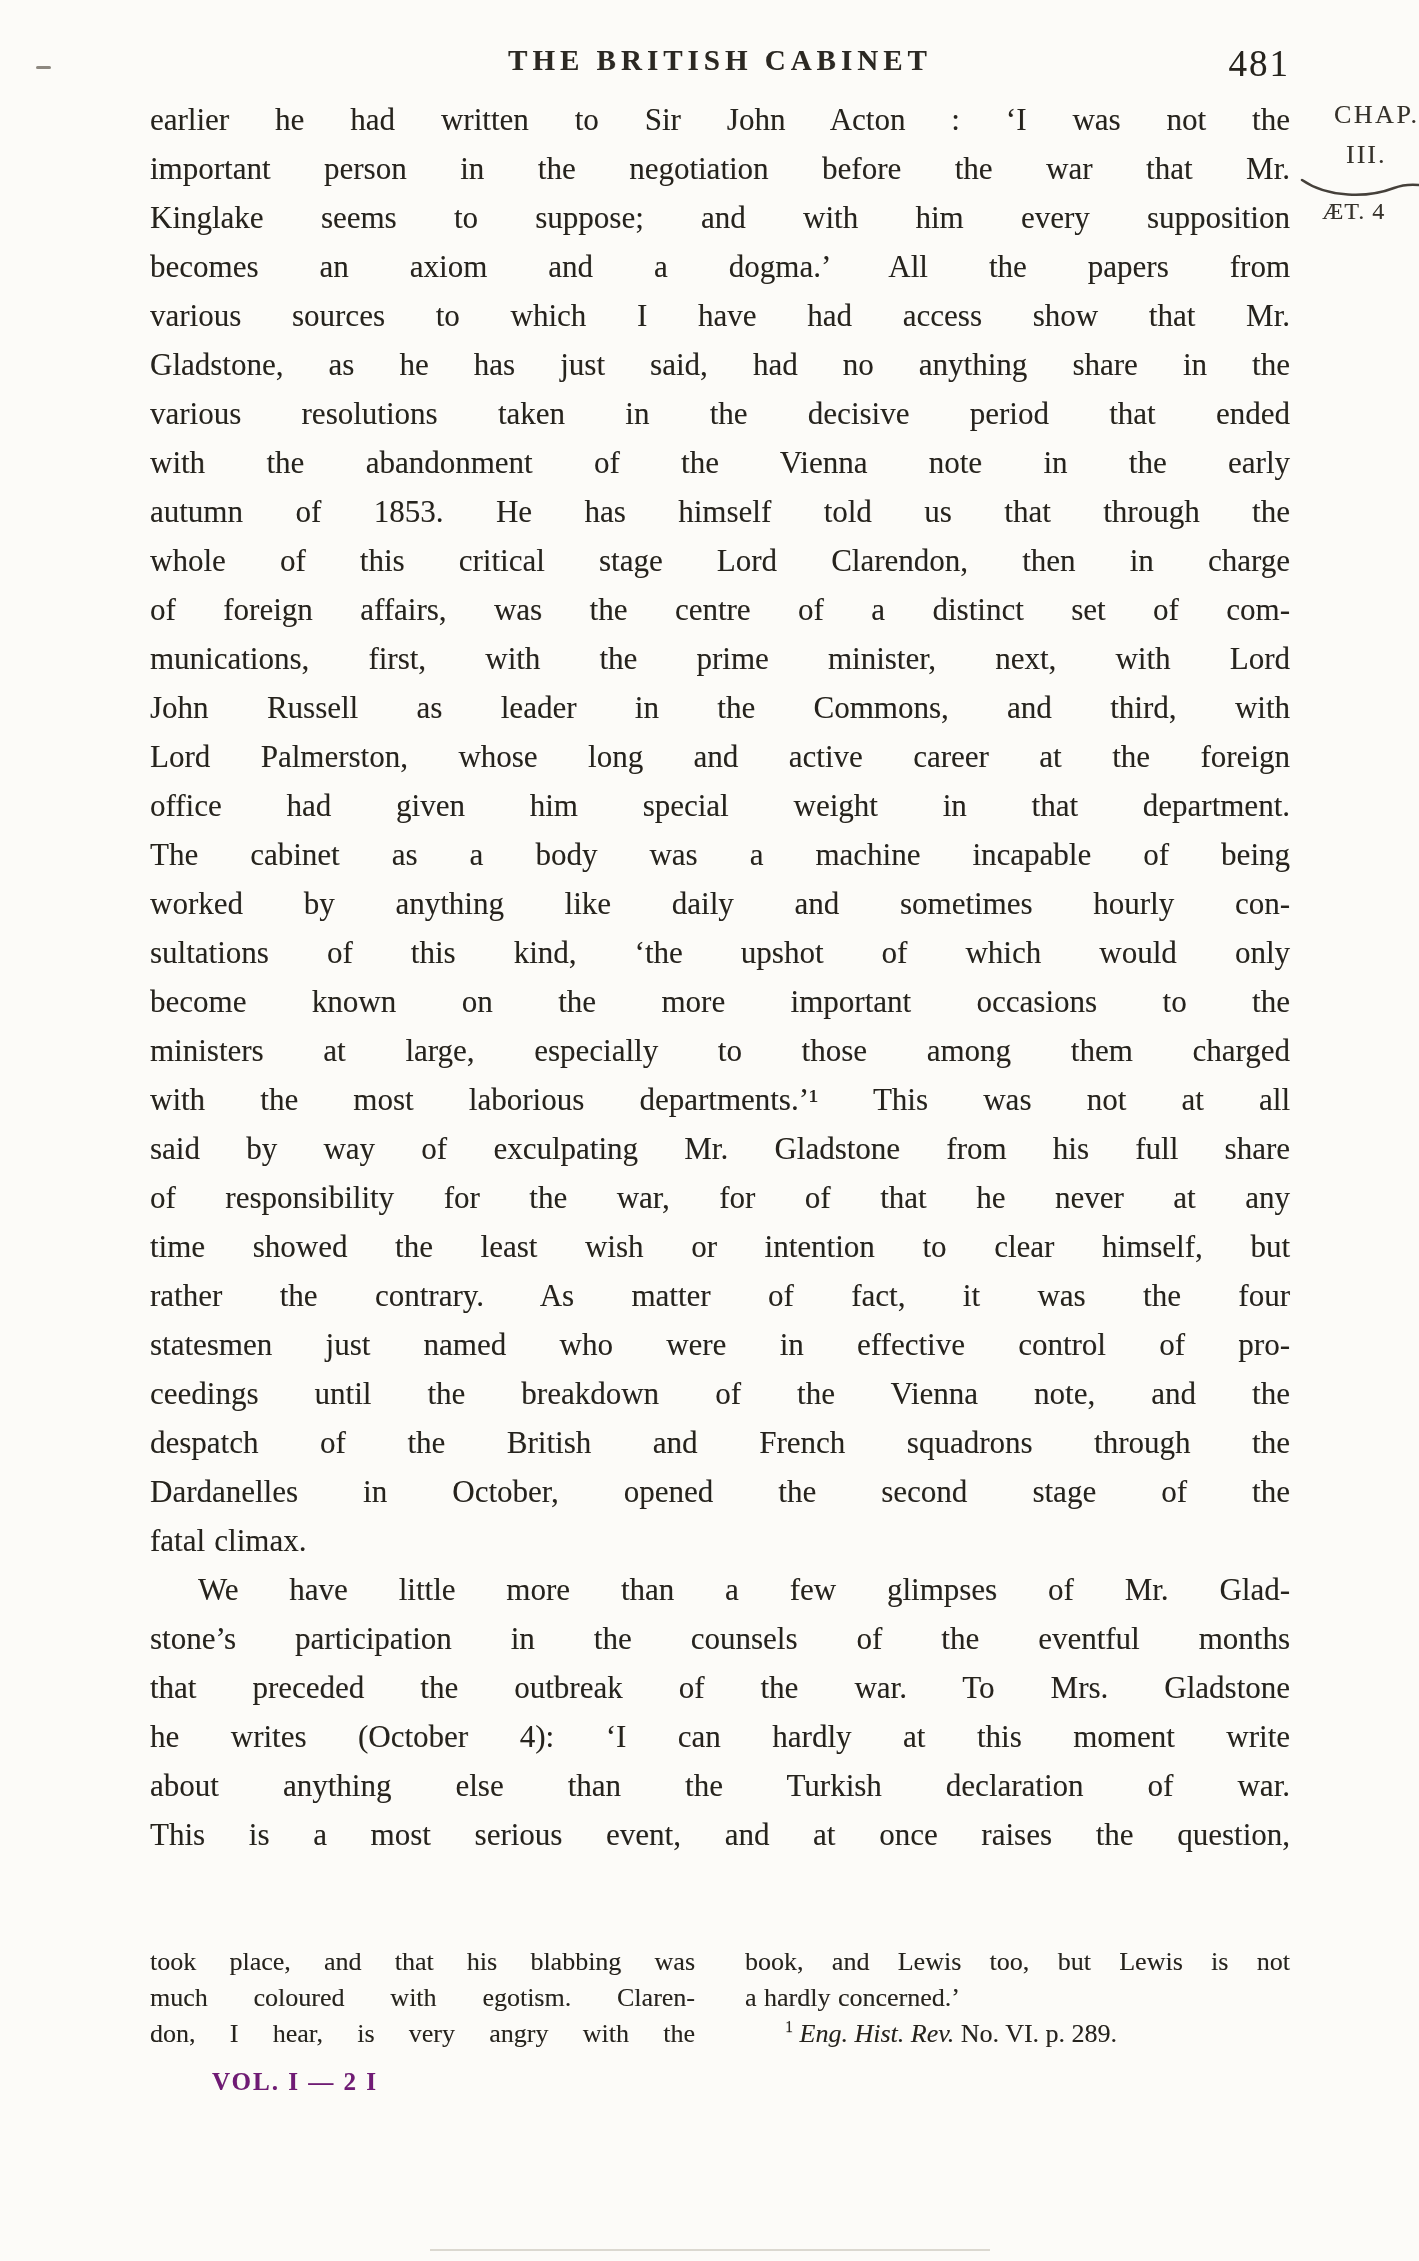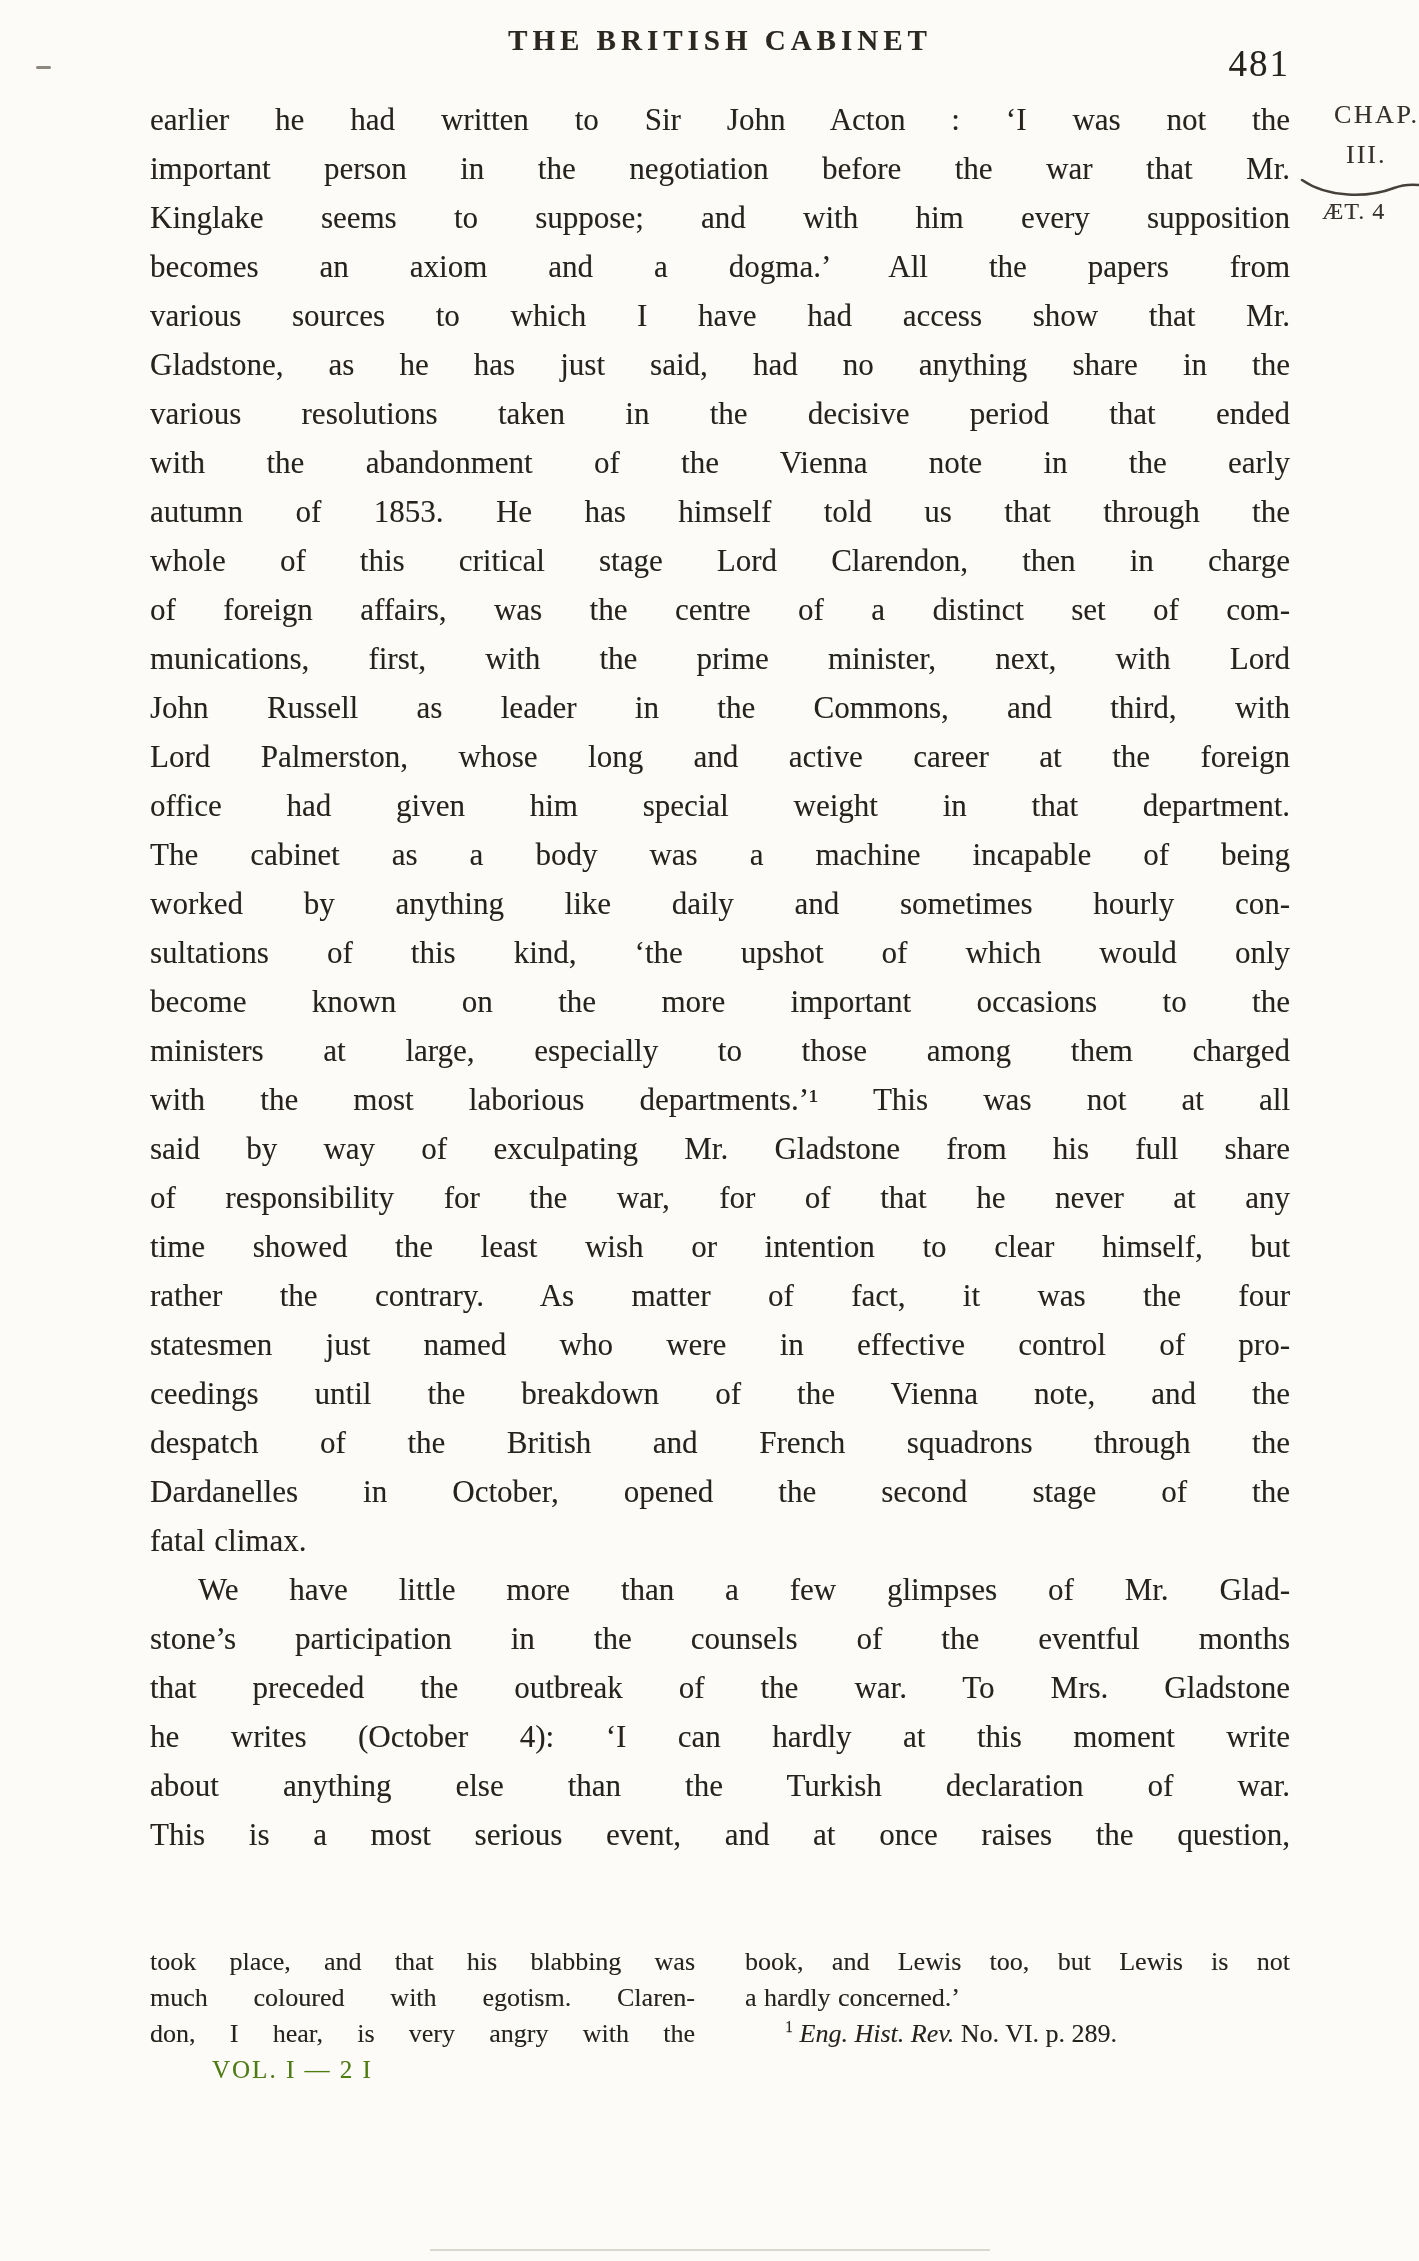--- a/index.html
+++ b/index.html
@@ -31,21 +31,21 @@
     position: absolute;
     left: 430px; top: 2249px;
     width: 560px; height: 2px;
     background: #c9c4ba;
     opacity: 0.65;
   }
 
   
   .running-header {
     position: absolute;
-    top: 24px; left: 150px;
+    top: 44px; left: 150px;
     width: 1140px;
     text-align: center;
     font-weight: bold;
     font-size: 29px;
     letter-spacing: 5px;
     color: #2b2822;
   }
   .page-number {
     position: absolute;
     top: 42px; left: 1100px;
@@ -94,25 +94,26 @@
   .fn-col { position: absolute; top: 0; width: 545px; }
   .fn-left  { left: 0; }
   .fn-right { left: 595px; }
   .fn-col .line { text-align: justify; text-align-last: justify; word-spacing: 1px; }
   .fn-right .line:nth-child(2) { text-align-last: left; }
   .fn-ref { padding-left: 40px; }
   .fn-marker { font-size: 0.62em; vertical-align: super; line-height: 0; }
   .fn-source { font-style: italic; text-align: center; }
 
   .signature {
-    margin-top: 0;
+    margin-top: 12px;
     padding-left: 62px;
     font-size: 25px;
     letter-spacing: 2px;
-    color: #4d7c0f;
+    color: #701a75;
+    font-weight: bold;
   }
 </style>
 </head>
 <body>
 
 <div class="page">
 
   <div class="scan-dash"></div>
 
   <div class="running-header">THE BRITISH CABINET</div>

